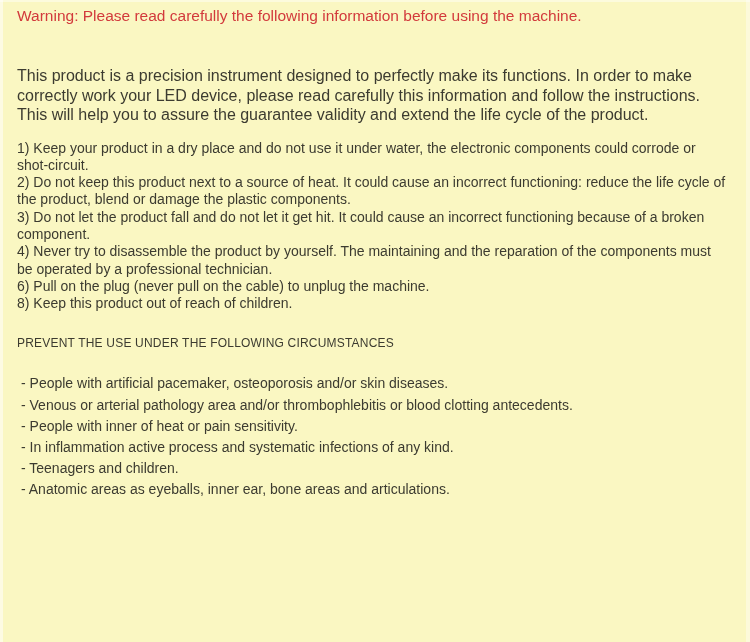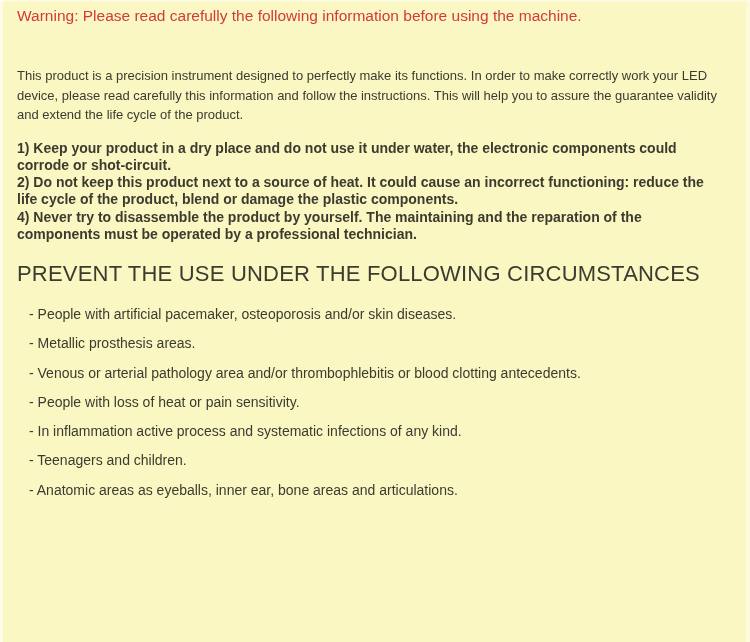--- a/index.html
+++ b/index.html
@@ -26,71 +26,72 @@
   }
   .warning-title {
     margin: 0;
     font-size: 15.5px;
     line-height: 19px;
     color: #d23a3c;
     font-weight: 400;
   }
   .intro {
     margin: 41px 0 0 0;
-    font-size: 13px;
+    font-size: 16px;
     line-height: 19.5px;
     max-width: 712px;
   }
   .instructions {
     margin: 15px 0 0 0;
     max-width: 710px;
-    font-weight: bold;
   }
   .instructions p {
     margin: 0;
     font-size: 14px;
     line-height: 17.3px;
   }
   .prevent-heading {
     margin: 21px 0 16px 0;
-    font-size: 22px;
+    font-size: 12px;
     line-height: 20px;
     font-weight: 400;
     letter-spacing: 0.2px;
   }
   .contraindications {
     margin: 22px 0 0 0;
     max-width: 712px;
   }
   .contraindications p {
-    margin: 12px;
+    margin: 4px;
     font-size: 14px;
     line-height: 17.2px;
   }
 </style>
 </head>
 <body>
 
 <div class="page">
 
   <p class="warning-title">Warning: Please read carefully the following information before using the machine.</p>
 
   <p class="intro">This product is a precision instrument designed to perfectly make its functions. In order to make correctly work your LED device, please read carefully this information and follow the instructions. This will help you to assure the guarantee validity and extend the life cycle of the product.</p>
 
   <div class="instructions">
     <p>1) Keep your product in a dry place and do not use it under water, the electronic components could corrode or shot-circuit.</p>
     <p>2) Do not keep this product next to a source of heat. It could cause an incorrect functioning: reduce the life cycle of the product, blend or damage the plastic components.</p>
+    <p>3) Do not let the product fall and do not let it get hit. It could cause an incorrect functioning because of a broken component.</p>
     <p>4) Never try to disassemble the product by yourself. The maintaining and the reparation of the components must be operated by a professional technician.</p>
+    <p>6) Pull on the plug (never pull on the cable) to unplug the machine.</p>
+    <p>8) Keep this product out of reach of children.</p>
   </div>
 
   <h2 class="prevent-heading">PREVENT THE USE UNDER THE FOLLOWING CIRCUMSTANCES</h2>
 
   <div class="contraindications">
     <p>- People with artificial pacemaker, osteoporosis and/or skin diseases.</p>
-    <p>- Metallic prosthesis areas.</p>
     <p>- Venous or arterial pathology area and/or thrombophlebitis or blood clotting antecedents.</p>
-    <p>- People with loss of heat or pain sensitivity.</p>
+    <p>- People with inner of heat or pain sensitivity.</p>
     <p>- In inflammation active process and systematic infections of any kind.</p>
     <p>- Teenagers and children.</p>
     <p>- Anatomic areas as eyeballs, inner ear, bone areas and articulations.</p>
   </div>
 
 </div>
 
 </body></html>

